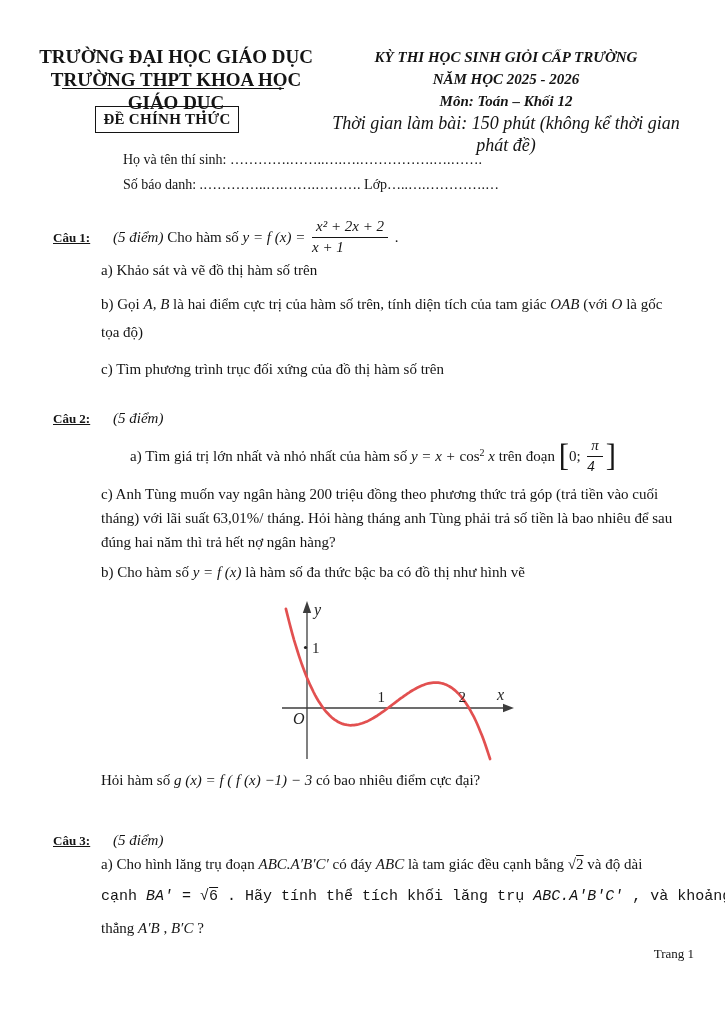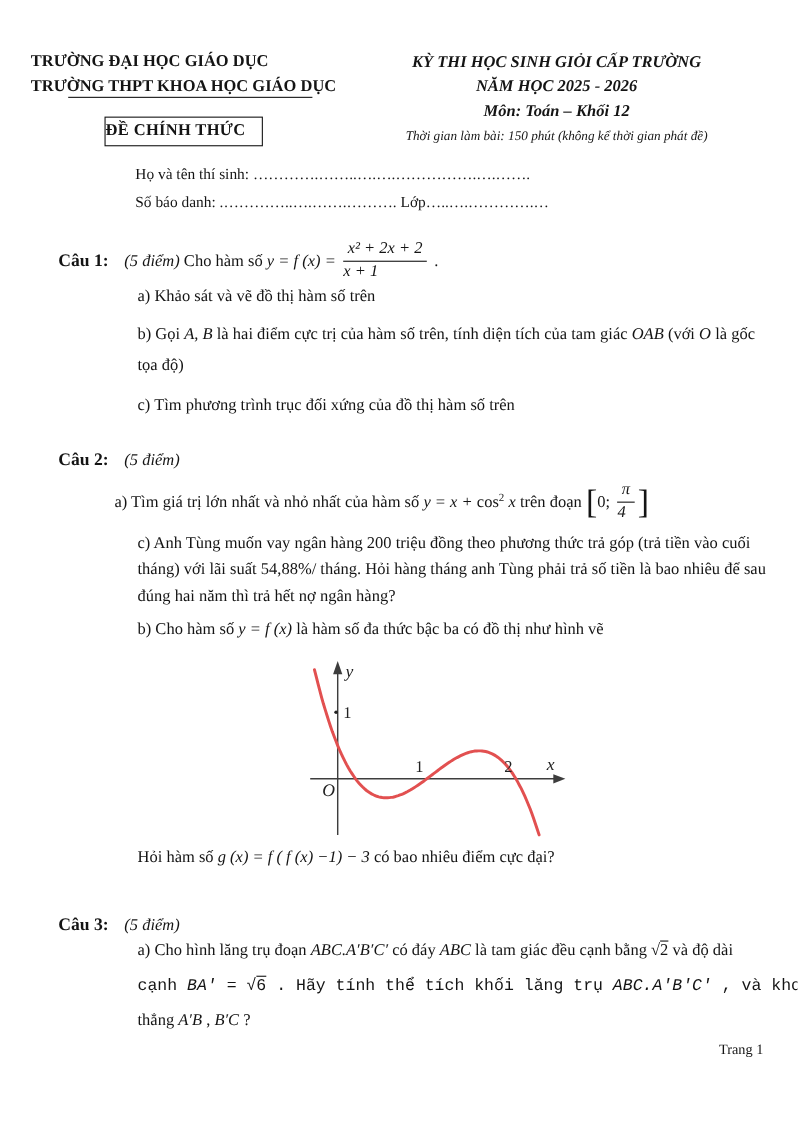--- a/index.html
+++ b/index.html
@@ -6,35 +6,35 @@
   body{
     width:725px;height:1024px;background:#ffffff;color:#141414;
     font-family:"Liberation Serif","DejaVu Serif",serif;
     position:relative;overflow:hidden;
   }
   .abs{position:absolute;}
   .b{font-weight:bold;font-style:italic;}
   .nw{white-space:nowrap;}
 
   
-  .org{left:28px;top:45px;width:296px;text-align:left;font-weight:bold;font-size:15px;line-height:23px;}
+  .org{left:28px;top:45px;width:296px;text-align:center;font-weight:bold;font-size:19px;line-height:23px;}
   .org-underline{left:62px;top:88px;width:222px;height:0;border-top:1.6px solid #141414;}
   .exam{left:322px;top:46px;width:368px;text-align:center;font-size:15px;line-height:22px;}
-  .exam .l4{font-style:italic;font-weight:normal;font-size:12px;}
+  .exam .l4{font-style:italic;font-weight:normal;font-size:18px;}
   .stamp{left:95px;top:106px;width:142px;height:25px;border:1.6px solid #141414;
-         text-align:left;font-weight:bold;font-size:15px;line-height:25px;letter-spacing:.3px;}
+         text-align:center;font-weight:bold;font-size:15px;line-height:25px;letter-spacing:.3px;}
 
   
   .student{left:123px;top:148px;font-size:14px;line-height:24.5px;}
 
   
   .qrow{left:53px;display:flex;align-items:center;}
-  .qlabel{font-weight:bold;font-size:16px;width:60px;flex:0 0 60px;}
+  .qlabel{font-weight:bold;font-size:13px;width:60px;flex:0 0 60px;text-decoration:underline;}
   .qpoints{font-style:italic;font-size:15px;margin-right:6px;}
-  .line{left:125px;font-size:15px;white-space:nowrap;text-align:center;}
+  .line{left:101px;font-size:15px;white-space:nowrap;text-align:center;}
   .rich{font-size:15px;}
   .mi{font-style:italic;}
   .msup{font-size:10px;vertical-align:5px;}
 
   
   .frac{display:inline-flex;flex-direction:column;text-align:left;vertical-align:middle;
         line-height:1.18;font-style:italic;margin:4px 3px;position:relative;top:-1px;}
   .frac .fn{border-bottom:1.2px solid #141414;padding:0 4px 1px;}
   .frac .fd{padding-top:1px;}
 
@@ -82,28 +82,28 @@
   </div>
   <div class="abs line nw" style="top:262px;"><span class="">a) Khảo sát và vẽ đồ thị hàm số trên</span></div>
   <div class="abs line nw" style="top:296px;"><span class="">b) Gọi  </span><span class="mi">A, B</span><span class="">  là hai điểm cực trị của hàm số trên, tính diện tích của tam giác  </span><span class="mi">OAB</span><span class="">  (với  </span><span class="mi">O</span><span class="">  là gốc</span></div>
   <div class="abs line nw" style="top:324px;"><span class="">tọa độ)</span></div>
   <div class="abs line nw" style="top:361px;"><span class="">c) Tìm phương trình trục đối xứng của đồ thị hàm số trên</span></div>
 
   <div class="abs qrow" style="top:410px;">
     <span class="qlabel">Câu 2:</span>
     <span class="qpoints">(5 điểm)</span>
   </div>
-  <div class="abs qrow" style="left:104px;top:434px;height:46px;">
+  <div class="abs qrow" style="left:130px;top:434px;height:46px;">
     <span class="rich"><span class="">a) Tìm giá trị lớn nhất và nhỏ nhất của hàm số  </span><span class="mi">y = x + </span><span class="">cos</span><span class="msup">2</span><span class="mi"> x</span><span class="">  trên đoạn </span><span class="brk">[</span><span class="">0; </span><span class="frac">
           <span class="fn">π</span>
           <span class="fd">4</span>
         </span><span class="brk">]</span></span>
   </div>
   <div class="abs line nw" style="top:486px;">c) Anh Tùng muốn vay ngân hàng  200  triệu đồng theo phương thức trả góp (trả tiền vào cuối</div>
-  <div class="abs line nw" style="top:510px;">tháng) với lãi suất  54,88%/ tháng. Hỏi hàng tháng anh Tùng phải trả số tiền là bao nhiêu để sau</div>
+  <div class="abs line nw" style="top:510px;">tháng) với lãi suất  63,01%/ tháng. Hỏi hàng tháng anh Tùng phải trả số tiền là bao nhiêu để sau</div>
   <div class="abs line nw" style="top:534px;">đúng hai năm thì trả hết nợ ngân hàng?</div>
   <div class="abs line nw" style="top:564px;"><span class="">b) Cho hàm số  </span><span class="mi">y = f (x)</span><span class="">  là hàm số đa thức bậc ba có đồ thị như hình vẽ</span></div>
 
   <svg class="abs figure" viewBox="0 0 242 170">
       <line x1="6" y1="112" x2="229" y2="112" stroke="#3d3d3d" stroke-width="1.3"></line>
       <polygon points="238,112 227,107.8 227,116.2" fill="#3d3d3d"></polygon>
       <line x1="31" y1="163" x2="31" y2="13" stroke="#3d3d3d" stroke-width="1.3"></line>
       <polygon points="31,5 26.8,17 35.2,17" fill="#3d3d3d"></polygon>
       <path d="M9.9 12.9 L11.6 19.6 L13.2 26.0 L14.8 32.1 L16.4 38.1 L18.0 43.8 L19.7 49.3 L21.3 54.5 L22.9 59.6 L24.5 64.4 L26.1 69.1 L27.8 73.5 L29.4 77.7 L31.0 81.8 L32.6 85.6 L34.2 89.2 L35.9 92.7 L37.5 96.0 L39.1 99.1 L40.7 102.0 L42.3 104.7 L44.0 107.3 L45.6 109.7 L47.2 112.0 L48.8 114.1 L50.4 116.0 L52.1 117.8 L53.7 119.5 L55.3 121.0 L56.9 122.4 L58.5 123.6 L60.2 124.7 L61.8 125.7 L63.4 126.5 L65.0 127.2 L66.6 127.9 L68.3 128.4 L69.9 128.7 L71.5 129.0 L73.1 129.2 L74.7 129.3 L76.4 129.2 L78.0 129.1 L79.6 128.9 L81.2 128.7 L82.8 128.3 L84.5 127.8 L86.1 127.3 L87.7 126.7 L89.3 126.1 L90.9 125.4 L92.6 124.6 L94.2 123.8 L95.8 122.9 L97.4 122.0 L99.0 121.0 L100.7 120.0 L102.3 118.9 L103.9 117.8 L105.5 116.7 L107.1 115.6 L108.8 114.4 L110.4 113.2 L112.0 112.0 L113.6 110.8 L115.2 109.6 L116.9 108.3 L118.5 107.1 L120.1 105.9 L121.7 104.7 L123.3 103.4 L125.0 102.2 L126.6 101.1 L128.2 99.9 L129.8 98.8 L131.4 97.7 L133.1 96.6 L134.7 95.5 L136.3 94.5 L137.9 93.6 L139.5 92.7 L141.2 91.8 L142.8 91.0 L144.4 90.2 L146.0 89.5 L147.6 88.9 L149.3 88.3 L150.9 87.8 L152.5 87.4 L154.1 87.1 L155.7 86.8 L157.4 86.7 L159.0 86.6 L160.6 86.6 L162.2 86.7 L163.8 86.9 L165.5 87.2 L167.1 87.6 L168.7 88.2 L170.3 88.8 L171.9 89.6 L173.6 90.5 L175.2 91.5 L176.8 92.6 L178.4 93.9 L180.0 95.3 L181.7 96.9 L183.3 98.6 L184.9 100.4 L186.5 102.4 L188.1 104.6 L189.8 106.9 L191.4 109.4 L193.0 112.0 L194.6 114.8 L196.2 117.8 L197.9 120.9 L199.5 124.3 L201.1 127.8 L202.7 131.5 L204.3 135.4 L206.0 139.5 L207.6 143.8 L209.2 148.3 L210.8 153.0 L212.4 157.9 L214.1 163.0 " fill="none" stroke="#e25050" stroke-width="2.7" stroke-linecap="round"></path>
       <text x="109" y="106" fill="#222" font-family="&quot;Liberation Serif&quot;,serif" font-size="15" font-style="normal" text-anchor="end">1</text>

